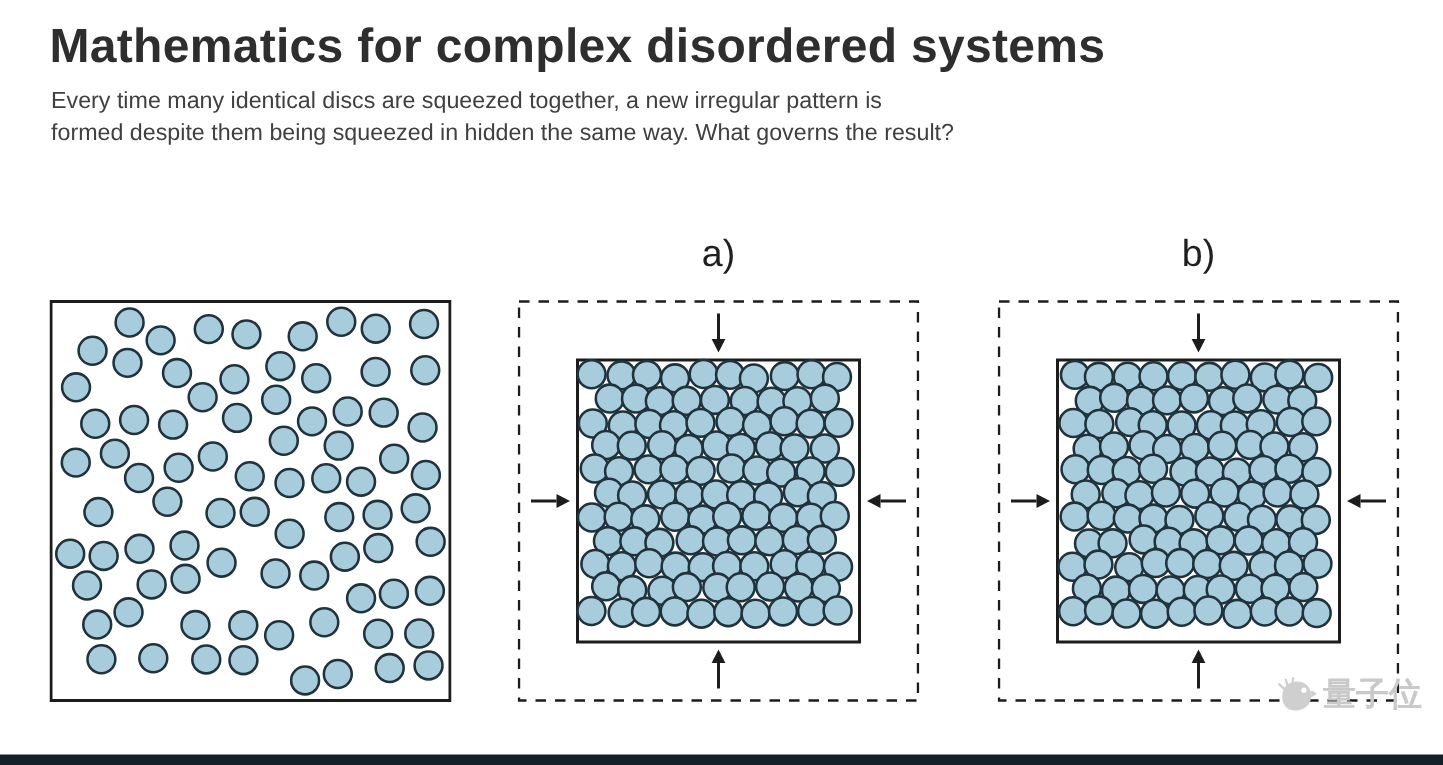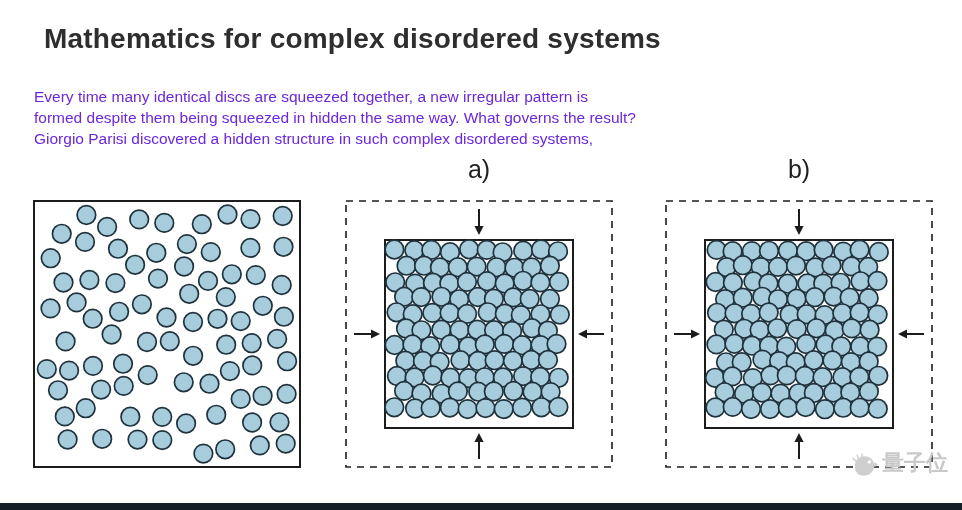--- a/index.html
+++ b/index.html
@@ -8,34 +8,33 @@
     width: 962px;
     height: 510px;
     background: #ffffff;
     overflow: hidden;
     font-family: "Liberation Sans", sans-serif;
   }
   .title {
     position: absolute;
     left: 33px;
     top: 12px;
-    margin: 11px;
-    font-size: 28px;
+    margin: 0;
+    font-size: 32px;
     font-weight: 700;
     color: #2e2e2e;
     letter-spacing: 0.2px;
   }
   .desc {
     position: absolute;
     left: 34px;
     top: 57px;
     font-size: 15.5px;
     line-height: 21px;
-    color: #6d28d9;
-    margin-top: 29px;
+    color: #404040;
   }
   .panel {
     position: absolute;
     top: 200px;
     width: 268px;
     height: 268px;
   }
   #panel-loose { left: 33px; }
   #panel-a { left: 345px; }
   #panel-b { left: 665px; }
@@ -48,21 +47,21 @@
     font-weight: 400;
     color: #1f1f1f;
   }
   .label-a { left: 345px; }
   .label-b { left: 665px; }
   .watermark {
     position: absolute;
     right: 14px;
     top: 448px;
     display: flex;
-    align-items: flex-end;
+    align-items: center;
     gap: 4px;
     font-size: 22px;
     font-weight: 700;
     color: #c9c9c9;
   }
   .bottom-bar {
     position: absolute;
     left: 0;
     bottom: 0;
     width: 100%;
@@ -72,21 +71,20 @@
 </style>
 </head>
 <body>
 
 <div class="page">
   <h1 class="title">Mathematics for complex disordered systems</h1>
 
   <div class="desc">
     <div>Every time many identical discs are squeezed together, a new irregular pattern is</div>
     <div>formed despite them being squeezed in hidden the same way. What governs the result?</div>
-    <div>Giorgio Parisi discovered a hidden structure in such complex disordered systems,</div>
   </div>
 
   <div class="panel-label label-a">a)</div>
   <div class="panel-label label-b">b)</div>
 
   <div id="panel-loose" class="panel"><svg width="268" height="268" viewBox="0 0 268 268">
         <rect x="1" y="1" width="266" height="266" fill="#ffffff" stroke="#1c1c1c" stroke-width="2"></rect>
         <circle cx="136.8" cy="141.2" r="9.3" fill="#a7ccdc" stroke="#20333d" stroke-width="1.7"></circle>
         <circle cx="160.1" cy="155.8" r="9.3" fill="#a7ccdc" stroke="#20333d" stroke-width="1.7"></circle>
         <circle cx="218.7" cy="143.2" r="9.3" fill="#a7ccdc" stroke="#20333d" stroke-width="1.7"></circle>

